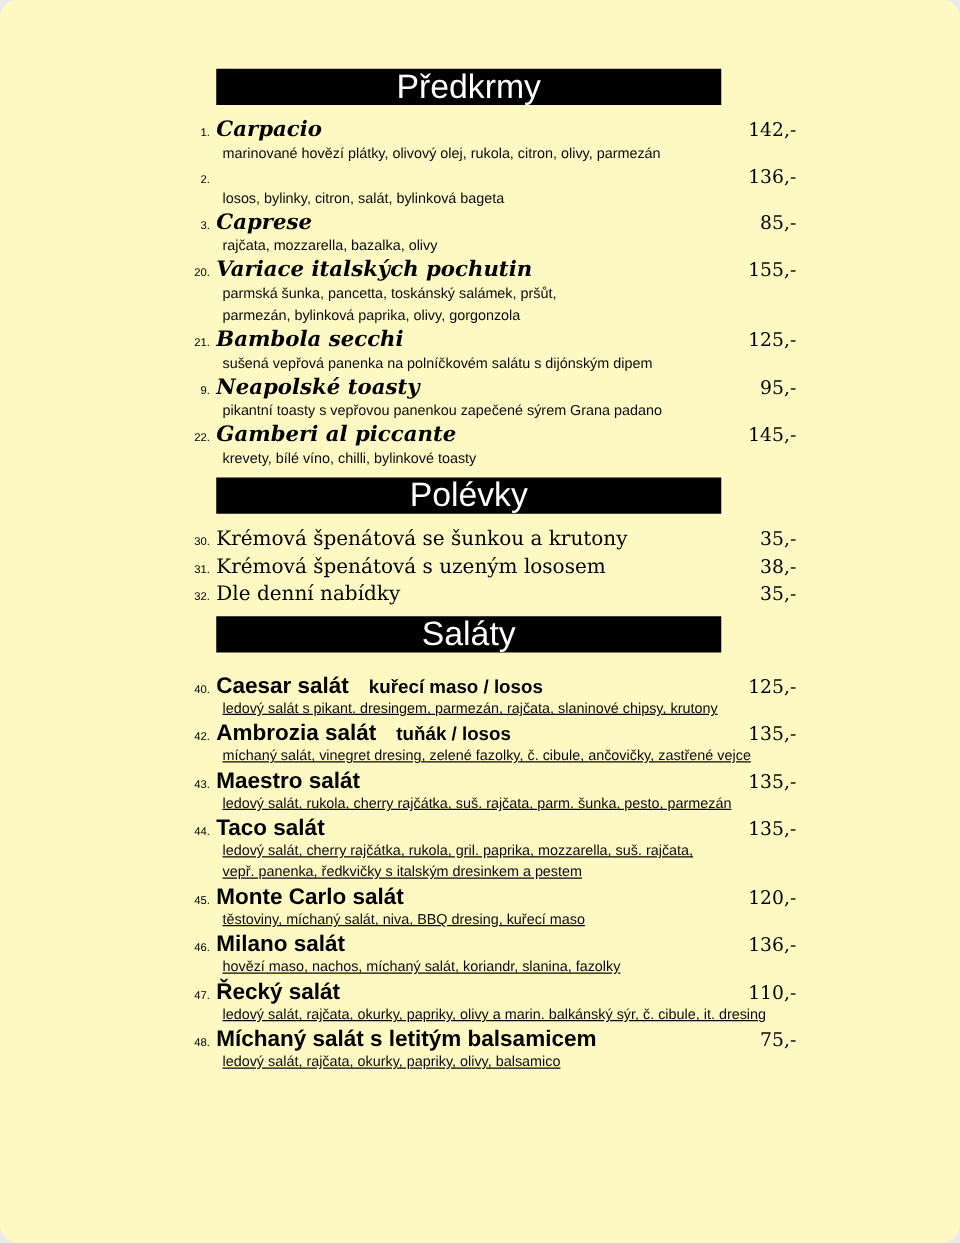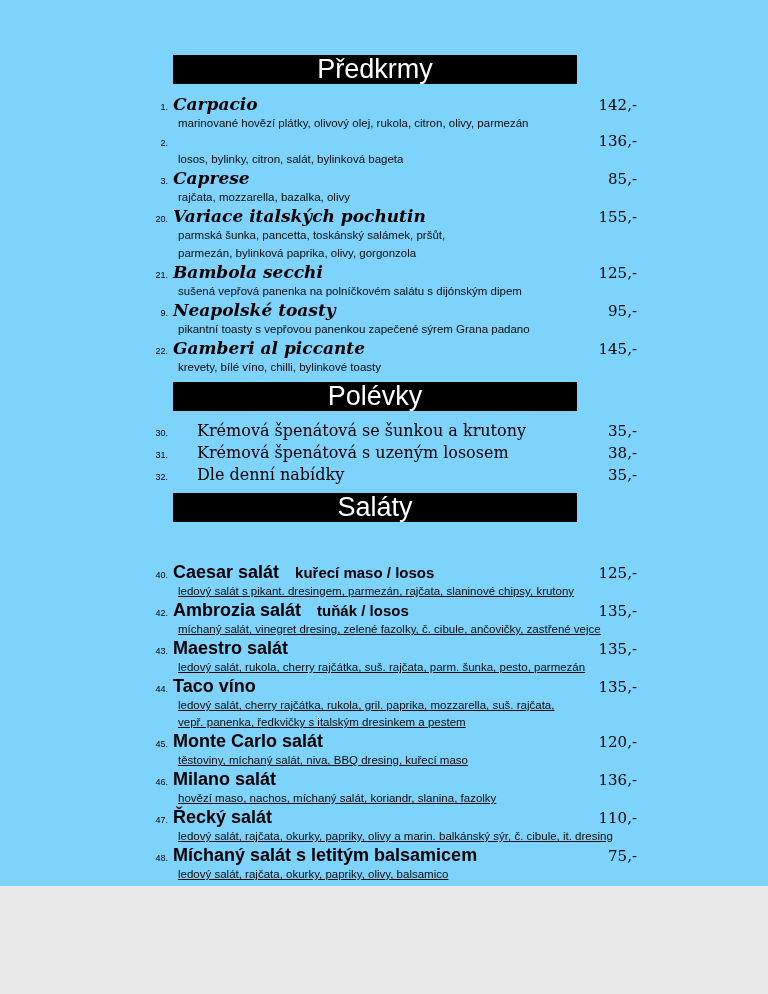--- a/index.html
+++ b/index.html
@@ -1,24 +1,25 @@
 <!DOCTYPE html>
 <html><head>
 <meta charset="utf-8">
 <style>
   * { margin:0; padding:0; box-sizing:border-box; }
   html, body { background:#e9e9e9; }
   .page {
     position:relative;
-    width:768px; height:886px;
-    background:#7dd3fc;
+    width:768px; height:994px;
+    background:#fef9c3;
     font-family:"Liberation Sans", sans-serif;
     color:#000;
     overflow:hidden;
     margin:0 auto;
+    border-radius:14px;
   }
   .menu {
     position:absolute;
     left:145px; top:55px;
     width:492px;
   }
   .banner {
     background:#000;
     color:#fff;
     width:404px;
@@ -27,21 +28,21 @@
     display:flex;
     align-items:center;
     justify-content:center;
     font-size:27px;
     font-family:"Liberation Sans", sans-serif;
   }
   .section-items { padding-top:10px; }
   .section-2 { margin-top:6px; }
   .section-2 .section-items { }
   .section-3 { margin-top:6px; }
-  .section-3 .section-items { padding-top:40px; }
+  .section-3 .section-items { padding-top:16px; }
 
   .item-row { display:flex; align-items:baseline; }
   .num {
     flex:none;
     width:28px;
     text-align:right;
     padding-right:5px;
     font-size:9px;
     color:#000;
   }
@@ -69,21 +70,20 @@
     font-weight:bold;
     font-size:17px;
     line-height:20px;
   }
 
   
   .style-serif .item-row { line-height:20px; }
   .style-serif .name {
     font-family:"DejaVu Serif", serif;
     font-size:16px;
-    margin-left:24px;
   }
 
   
   .style-sans .name {
     font-weight:bold;
     font-size:18px;
     line-height:21px;
   }
   .style-sans .subtitle {
     font-weight:bold;
@@ -275,21 +275,21 @@
       <span class="price">135,-</span>
     </div>
     <div class="descs">
               <div class="desc">ledový salát, rukola, cherry rajčátka, suš. rajčata, parm. šunka, pesto, parmezán</div>
             </div>
   </div>
 
   <div class="item">
     <div class="item-row">
       <span class="num">44.</span>
-      <span class="name">Taco víno</span>
+      <span class="name">Taco salát</span>
 
       <span class="fill"></span>
       <span class="price">135,-</span>
     </div>
     <div class="descs">
               <div class="desc">ledový salát, cherry rajčátka, rukola, gril. paprika, mozzarella, suš. rajčata,</div>
               <div class="desc">vepř. panenka, ředkvičky s italským dresinkem a pestem</div>
             </div>
   </div>
 

